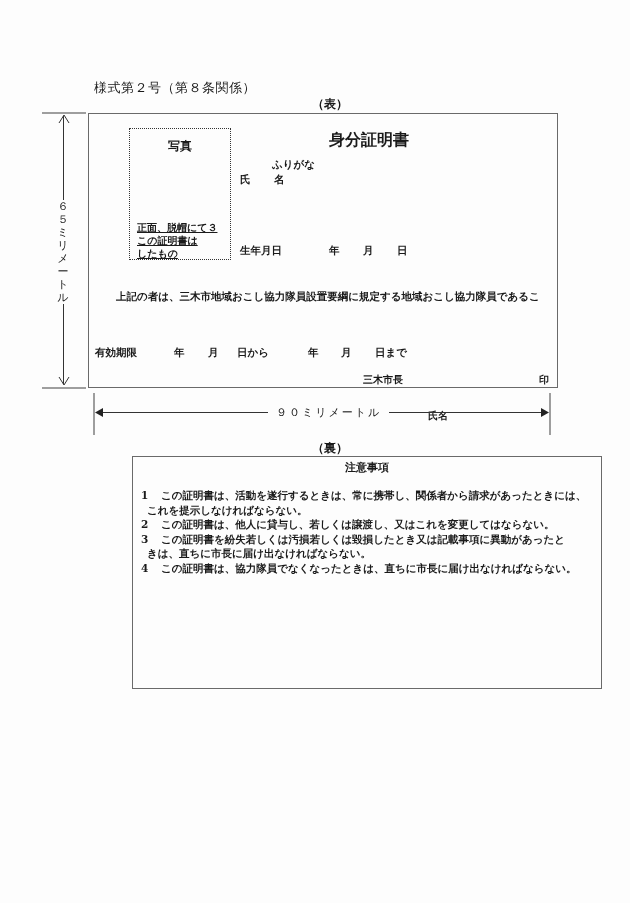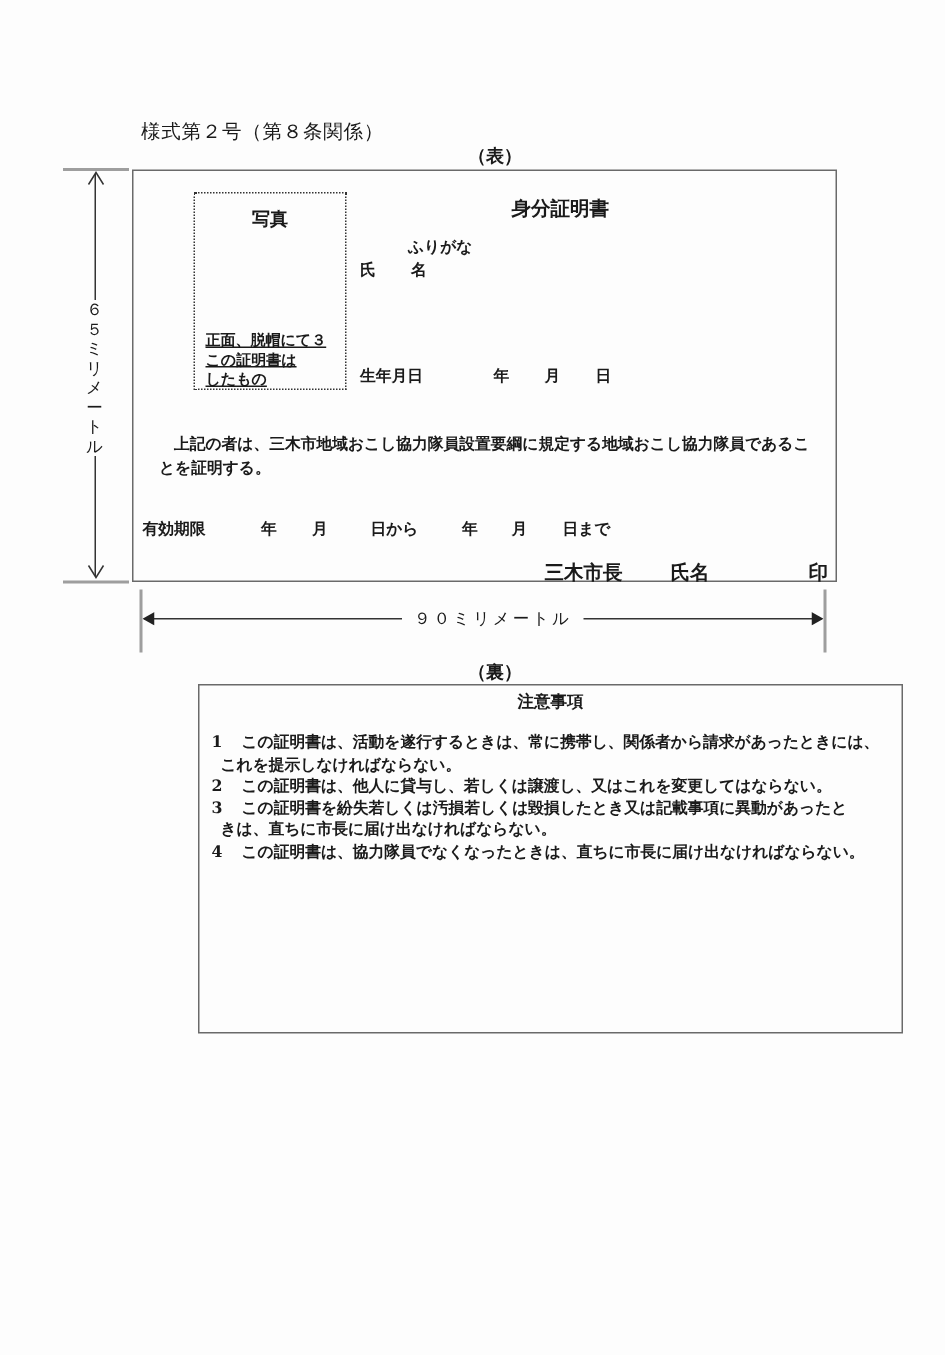--- a/index.html
+++ b/index.html
@@ -42,33 +42,33 @@
     .photo-title {
       position: absolute; left: 0; right: 0; top: 9px;
       text-align: center; font-size: 12px; font-weight: bold;
     }
     .photo-note {
       position: absolute; left: 7px; top: 92px;
       font-size: 10px; line-height: 13px; font-weight: bold;
     }
     .photo-note div { white-space: nowrap; text-decoration: underline; }
 
-    .card-title { left: 252px; top: 16px; font-size: 13px; font-weight: bold; }
+    .card-title { left: 240px; top: 16px; font-size: 16px; font-weight: bold; }
     .field-label { font-size: 10.5px; font-weight: bold; white-space: nowrap; }
 
     .body-text {
       left: 6px; top: 174px; width: 458px;
       font-size: 10.5px; line-height: 16px; font-weight: bold;
     }
     .body-text div { white-space: nowrap; margin-left: 11px; }
 
     .valid-row { left: 6px; top: 232px; font-size: 10.5px; font-weight: bold; white-space: nowrap; }
     .valid-row span { position: absolute; white-space: nowrap; }
 
-    .signer-row { top: 259px; font-size: 13px; font-weight: bold; white-space: nowrap; }
+    .signer-row { top: 259px; font-size: 10px; font-weight: bold; white-space: nowrap; }
 
     
     .hline-gray { background: #9e9e9e; height: 2px; }
     .vline-gray { background: #9e9e9e; width: 1.5px; }
     .vline-dark { background: #333; width: 1px; }
     .hline-dark { background: #333; height: 1px; }
 
     .vert-text {
       left: 55px; top: 200px; width: 16px;
       font-family: "DejaVu Sans", "Liberation Sans", sans-serif;
@@ -140,35 +140,34 @@
   <div class="abs field-label" style="left:151px; top:59px;">氏</div>
   <div class="abs field-label" style="left:185px; top:59px;">名</div>
 
   <div class="abs field-label" style="left:151px; top:130px;">生年月日</div>
   <div class="abs field-label" style="left:240px; top:130px;">年</div>
   <div class="abs field-label" style="left:274px; top:130px;">月</div>
   <div class="abs field-label" style="left:308px; top:130px;">日</div>
 
   <div class="abs body-text">
     <div style="padding-left:10px;">上記の者は、三木市地域おこし協力隊員設置要綱に規定する地域おこし協力隊員であるこ</div>
-    <div>とを証明する。</div>
   </div>
 
   <div class="abs valid-row">
     <span style="left:0;">有効期限</span>
     <span style="left:79px;">年</span>
     <span style="left:113px;">月</span>
-    <span style="left:152px;">日から</span>
+    <span style="left:142px;">日から</span>
     <span style="left:213px;">年</span>
     <span style="left:246px;">月</span>
     <span style="left:280px;">日まで</span>
   </div>
 
   <div class="abs signer-row" style="left:274px;">三木市長</div>
-  <div class="abs signer-row" style="left:358px;">氏名</div>
+  <div class="abs signer-row" style="left:339px;margin-top:36px;">氏名</div>
   <div class="abs signer-row" style="left:450px;">印</div>
 </div>
 
 <div class="abs vline-gray" style="left:93px; top:393px; height:42px;"></div>
 <div class="abs vline-gray" style="left:549px; top:393px; height:42px;"></div>
 <div class="abs hline-dark" style="left:96px; top:412px; width:452px;"></div>
 <svg class="abs" style="left:95px; top:408px;" width="8" height="9">
   <polygon points="0,4.5 8,0 8,9" fill="#222"></polygon>
 </svg>
 <svg class="abs" style="left:541px; top:408px;" width="8" height="9">

